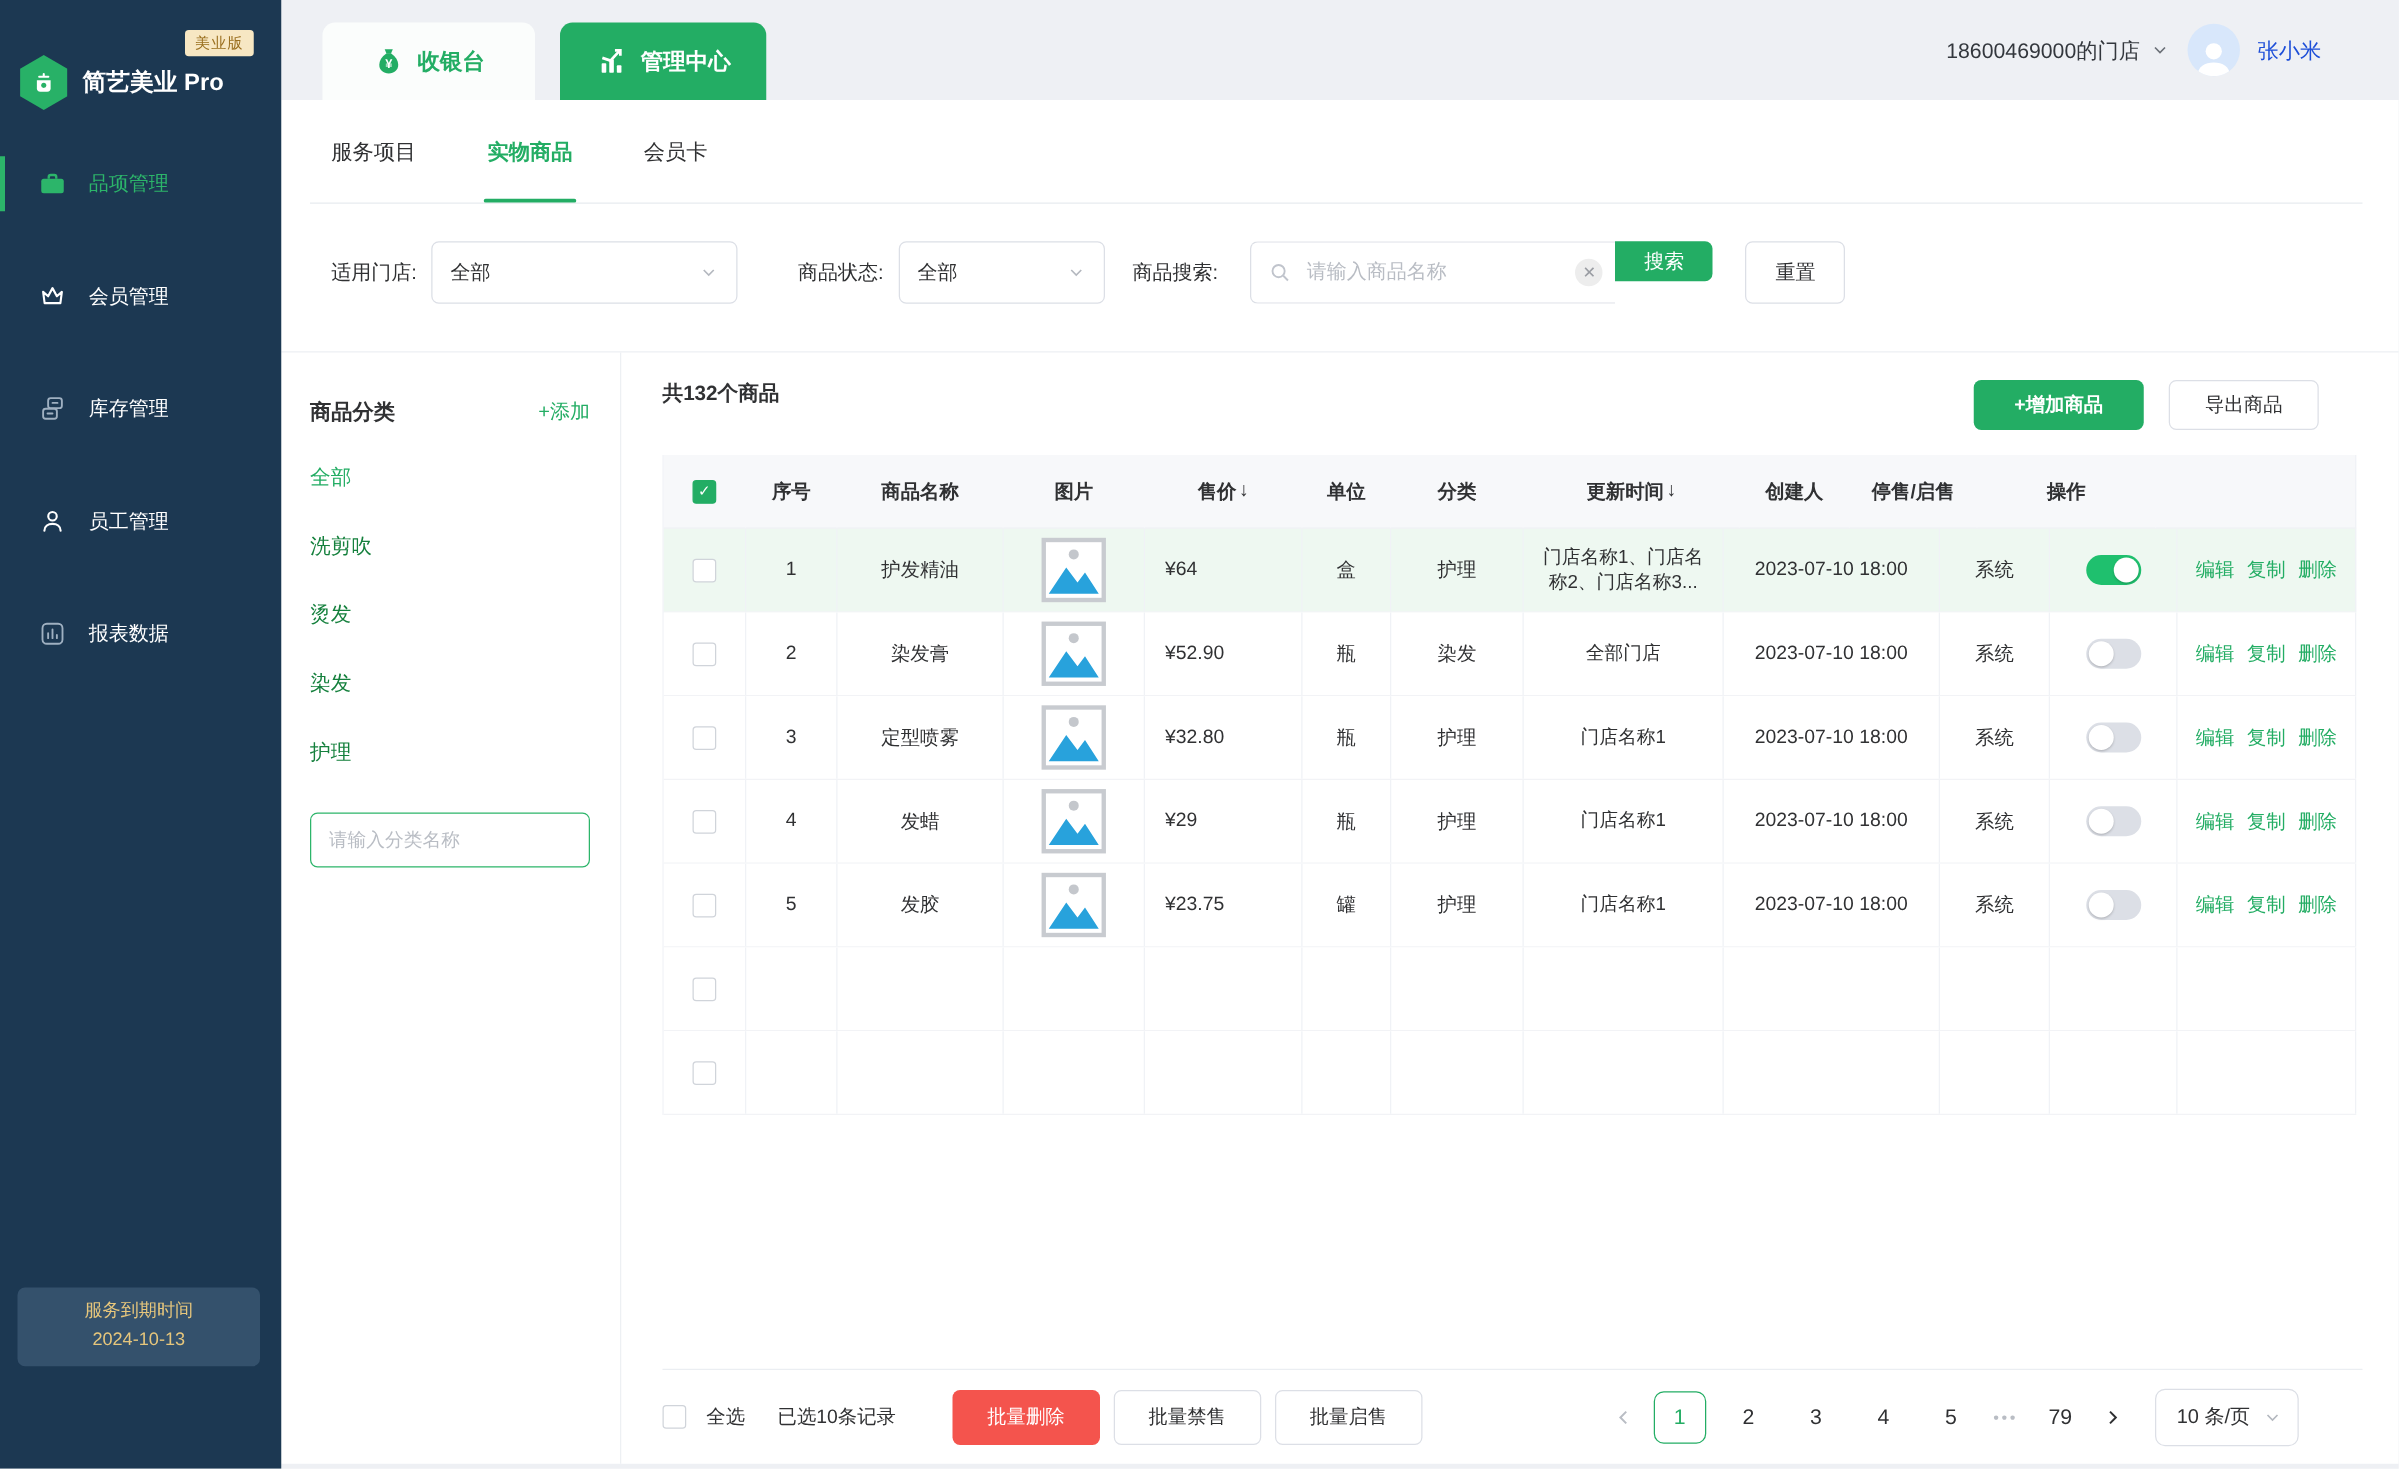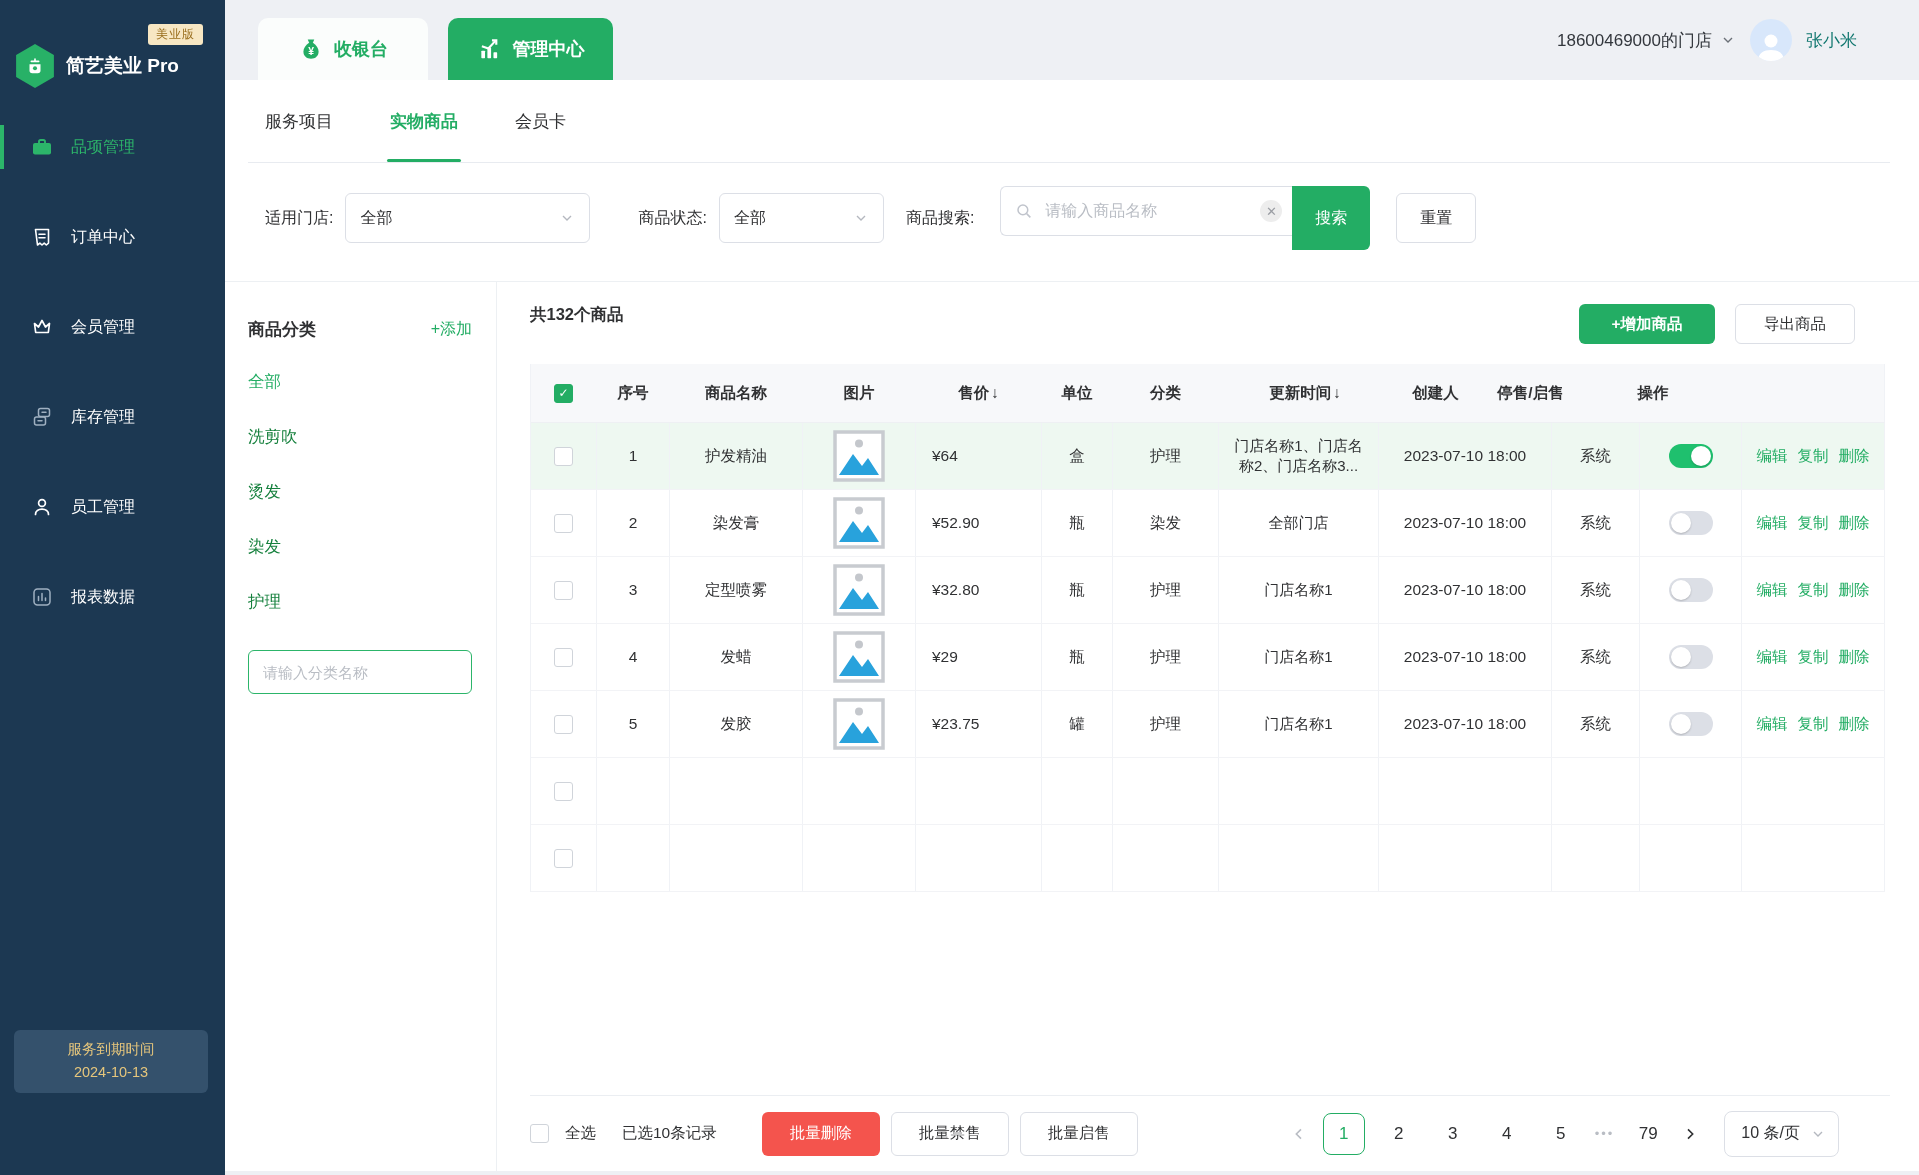--- a/index.html
+++ b/index.html
@@ -32,21 +32,21 @@
     display:flex;align-items:flex-end}
   .tab-btn{height:62px;display:flex;align-items:center;justify-content:center;gap:10px;
     border-radius:10px 10px 0 0;font-size:18px;font-weight:bold;cursor:pointer;box-sizing:border-box}
   .btn-cashier{margin-left:33px;width:170px;background:#fbfdfc;color:#23ad64}
   .btn-admin{margin-left:20px;width:165px;background:#23ad64;color:#fff}
   .tab-btn svg{width:26px;height:26px}
   .top-right{margin-left:auto;margin-right:62px;height:80px;display:flex;align-items:center;gap:14px}
   .store-name{font-size:17px;color:#33373d;cursor:pointer;display:flex;align-items:center;gap:8px}
   .avatar{width:42px;height:42px;border-radius:50%;background:#d8e7fb;overflow:hidden;
     display:flex;align-items:flex-end;justify-content:center}
-  .user-name{font-size:17px;color:#0f766e}
+  .user-name{font-size:17px;color:#1d4ed8}
   
   .content{position:absolute;left:225px;top:80px;right:0;bottom:4px;background:#fff;
     display:flex;flex-direction:column}
   .tabs{height:82px;display:flex;align-items:stretch;gap:57px;margin:0 29px 0 23px;padding-left:17px;
     border-bottom:1px solid #e8ebf0;flex:none}
   .tab{display:flex;align-items:center;font-size:17px;color:#303133;cursor:pointer;position:relative}
   .tab.active{color:#23ad64;font-weight:bold}
   .tab.active::after{content:"";position:absolute;left:-3px;right:-3px;bottom:0;height:3px;
     background:#23ad64;border-radius:2px}
   .filters{display:flex;align-items:center;margin:30px 29px 0 40px;height:50px;flex:none;font-size:16px}
@@ -58,21 +58,21 @@
   .gap48{margin-left:48px}
   .chev{width:16px;height:16px;color:#b4b8bf}
   .search-group{display:flex;margin-left:14px}
   .search-box{width:292px;height:50px;border:1px solid #dcdfe6;border-right:none;border-radius:6px 0 0 6px;
     box-sizing:border-box;display:flex;align-items:center;padding:0 10px 0 14px;background:#fff}
   .search-box input{border:none;outline:none;flex:1;font-size:16px;min-width:0;
     font-family:inherit;color:#303133;margin-left:10px}
   .search-box input::placeholder{color:#b9bdc4}
   .clear-ic{width:22px;height:22px;border-radius:50%;background:#ededed;color:#9a9da3;flex:none;
     display:flex;align-items:center;justify-content:center;font-size:13px;cursor:pointer}
-  .btn-search{width:78px;height:64px;background:#23ad64;color:#fff;font-size:16px;border:none;
+  .btn-search{width:78px;height:32px;background:#23ad64;color:#fff;font-size:16px;border:none;
     border-radius:0 6px 6px 0;cursor:pointer;font-family:inherit}
   .btn-reset{margin-left:26px;width:80px;height:50px;background:#fff;border:1px solid #dcdfe6;
     border-radius:6px;font-size:16px;cursor:pointer;font-family:inherit;color:#303133}
   
   .split{flex:1;display:flex;min-height:0;border-top:1px solid #edf0f3;margin-top:38px}
   .cats{width:272px;flex:none;border-right:1px solid #edf0f3;box-sizing:border-box;
     padding:36px 24px 0 23px}
   .cats-head{display:flex;align-items:center;justify-content:space-between}
   .cats-title{font-size:17px;font-weight:bold}
   .cats-add{font-size:16px;color:#23ad64;cursor:pointer}
@@ -157,29 +157,20 @@
         <span class="mi-icon">
           <svg viewBox="0 0 24 24">
             <rect x="3" y="8" width="18" height="11.5" rx="2" fill="currentColor"></rect>
             <path d="M9 8 V6.6 A1.6 1.6 0 0 1 10.6 5 h2.8 A1.6 1.6 0 0 1 15 6.6 V8" fill="none" stroke="currentColor" stroke-width="1.9"></path>
           </svg>
         </span>
         <span class="mi-label">品项管理</span>
       </div>
       <div class="menu-item">
         <span class="mi-icon">
-          <svg viewBox="0 0 24 24" fill="none" stroke="currentColor" stroke-width="1.6" stroke-linejoin="round">
-            <path d="M5.5 4.5 h13 v13.6 l-2.2 1.9 -2.1-1.9 -2.2 1.9 -2.1-1.9 -2.4 1.9 Z"></path>
-            <path d="M9 9.3 h6 M9 12.8 h6" stroke-linecap="round"></path>
-          </svg>
-        </span>
-        <span class="mi-label">订单中心</span>
-      </div>
-      <div class="menu-item">
-        <span class="mi-icon">
           <svg viewBox="0 0 24 24" fill="none" stroke="currentColor" stroke-width="1.7" stroke-linejoin="round">
             <path d="M4.5 8.5 L8.5 12 L12 5.5 L15.5 12 L19.5 8.5 L18.3 17.5 H5.7 Z"></path>
           </svg>
         </span>
         <span class="mi-label">会员管理</span>
       </div>
       <div class="menu-item dim">
         <span class="mi-icon">
           <svg viewBox="0 0 24 24" fill="none" stroke="currentColor" stroke-width="1.5">
             <rect x="8.5" y="3.5" width="11" height="8" rx="2"></rect>

